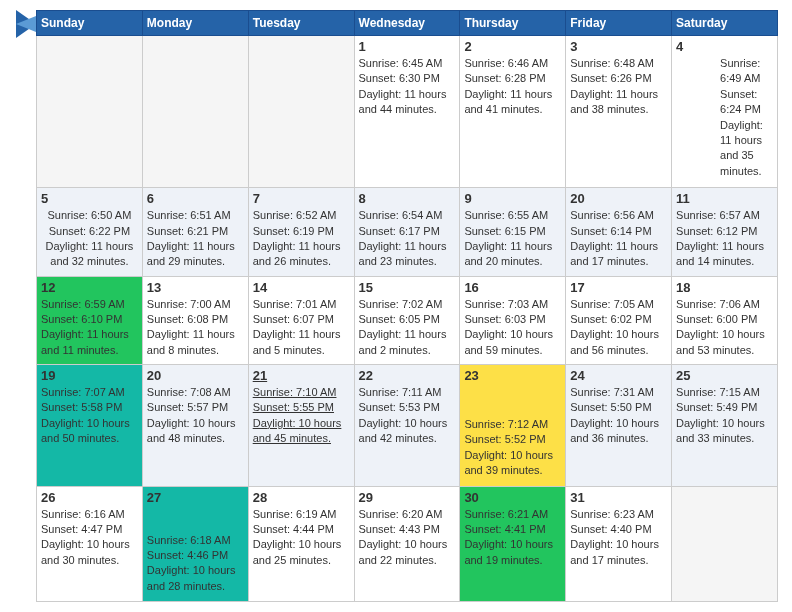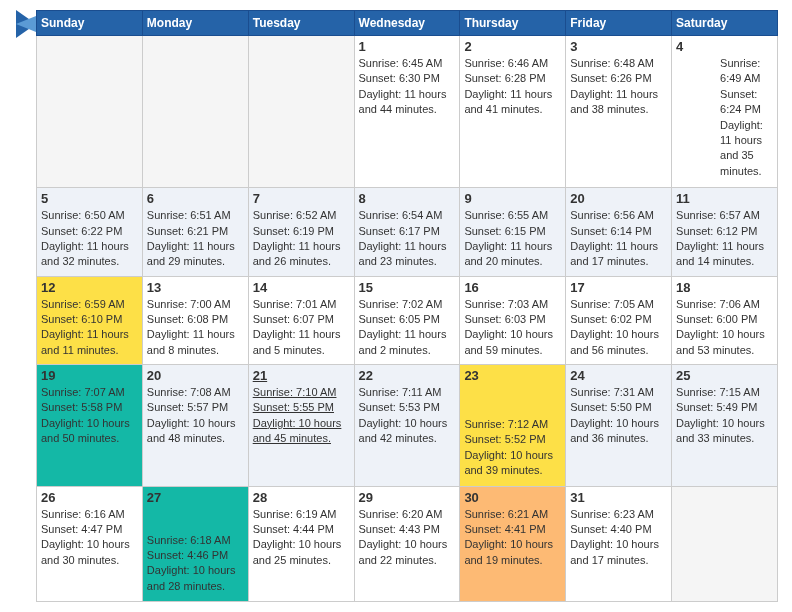--- a/index.html
+++ b/index.html
@@ -173,21 +173,21 @@
             <span class="day-number">4</span>
             <div class="day-info" style="white-space: pre-line; margin-left: 44px;">Sunrise: 6:49 AM
 Sunset: 6:24 PM
 Daylight: 11 hours
 and 35 minutes.</div>
           </td>
         </tr>
         <tr>
           <td style="background: rgb(238, 242, 248);">
             <span class="day-number">5</span>
-            <div class="day-info" style="white-space: pre-line;">Sunrise: 6:50 AM
+            <div class="day-info" style="white-space: pre-line; text-align: center;">Sunrise: 6:50 AM
 Sunset: 6:22 PM
 Daylight: 11 hours
 and 32 minutes.</div>
           </td>
           <td style="background: rgb(238, 242, 248);">
             <span class="day-number">6</span>
             <div class="day-info" style="white-space: pre-line;">Sunrise: 6:51 AM
 Sunset: 6:21 PM
 Daylight: 11 hours
 and 29 minutes.</div>
@@ -222,21 +222,21 @@
           </td>
           <td style="background: rgb(238, 242, 248);">
             <span class="day-number">11</span>
             <div class="day-info" style="white-space: pre-line;">Sunrise: 6:57 AM
 Sunset: 6:12 PM
 Daylight: 11 hours
 and 14 minutes.</div>
           </td>
         </tr>
         <tr>
-          <td style="background: #fde047;">
+          <td style="background: #22c55e;">
             <span class="day-number">12</span>
             <div class="day-info" style="white-space: pre-line;">Sunrise: 6:59 AM
 Sunset: 6:10 PM
 Daylight: 11 hours
 and 11 minutes.</div>
           </td>
           <td style="background: rgb(255, 255, 255);">
             <span class="day-number">13</span>
             <div class="day-info" style="white-space: pre-line;">Sunrise: 7:00 AM
 Sunset: 6:08 PM
@@ -352,21 +352,21 @@
 Daylight: 10 hours
 and 25 minutes.</div>
           </td>
           <td style="background: rgb(255, 255, 255);">
             <span class="day-number">29</span>
             <div class="day-info" style="white-space: pre-line;">Sunrise: 6:20 AM
 Sunset: 4:43 PM
 Daylight: 10 hours
 and 22 minutes.</div>
           </td>
-          <td style="background: #fdba74;">
+          <td style="background: #22c55e;">
             <span class="day-number">30</span>
             <div class="day-info" style="white-space: pre-line;">Sunrise: 6:21 AM
 Sunset: 4:41 PM
 Daylight: 10 hours
 and 19 minutes.</div>
           </td>
           <td style="background: rgb(255, 255, 255);">
             <span class="day-number">31</span>
             <div class="day-info" style="white-space: pre-line;">Sunrise: 6:23 AM
 Sunset: 4:40 PM

